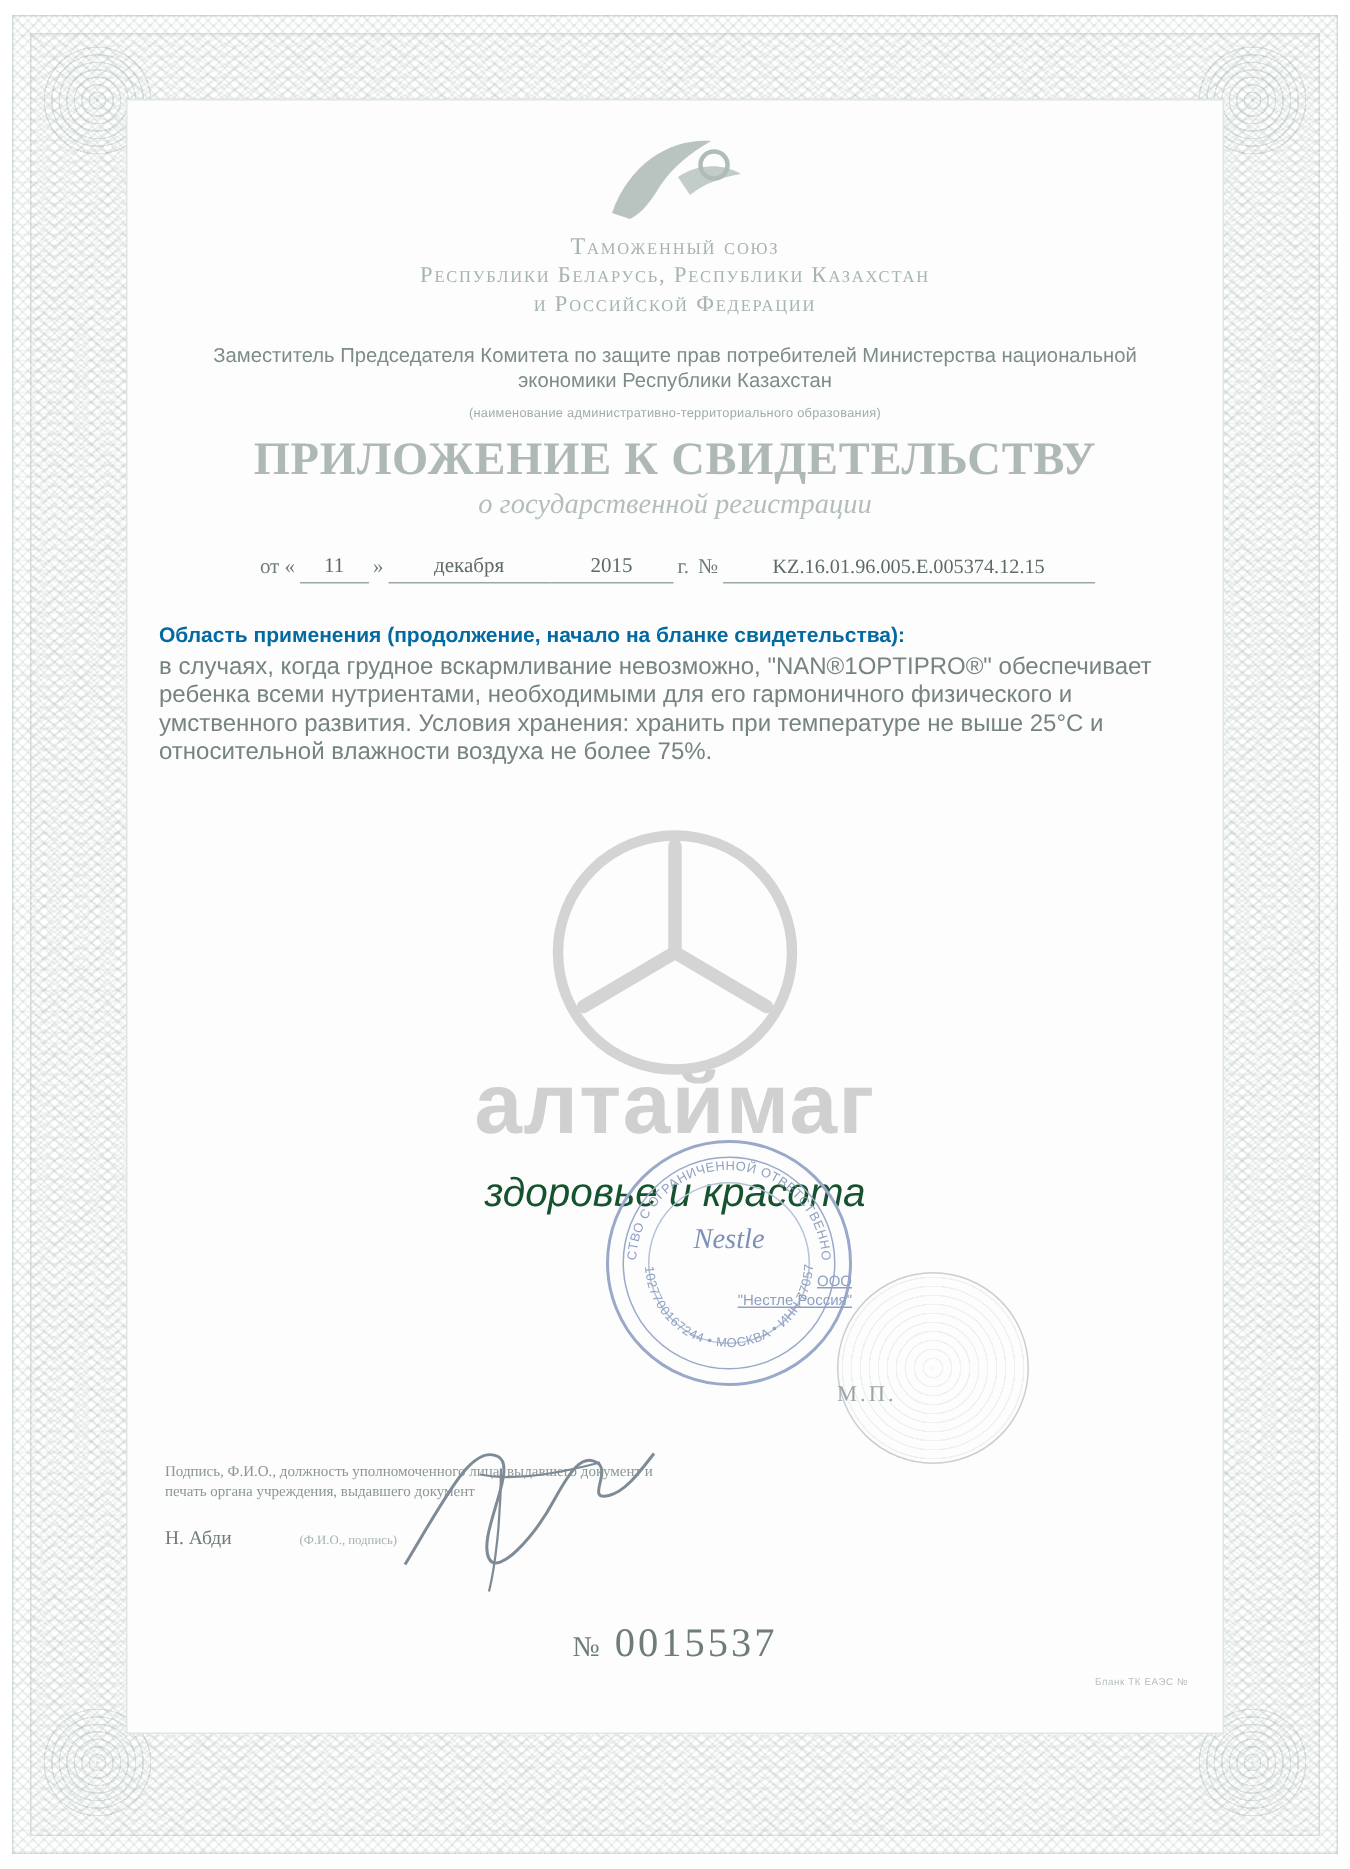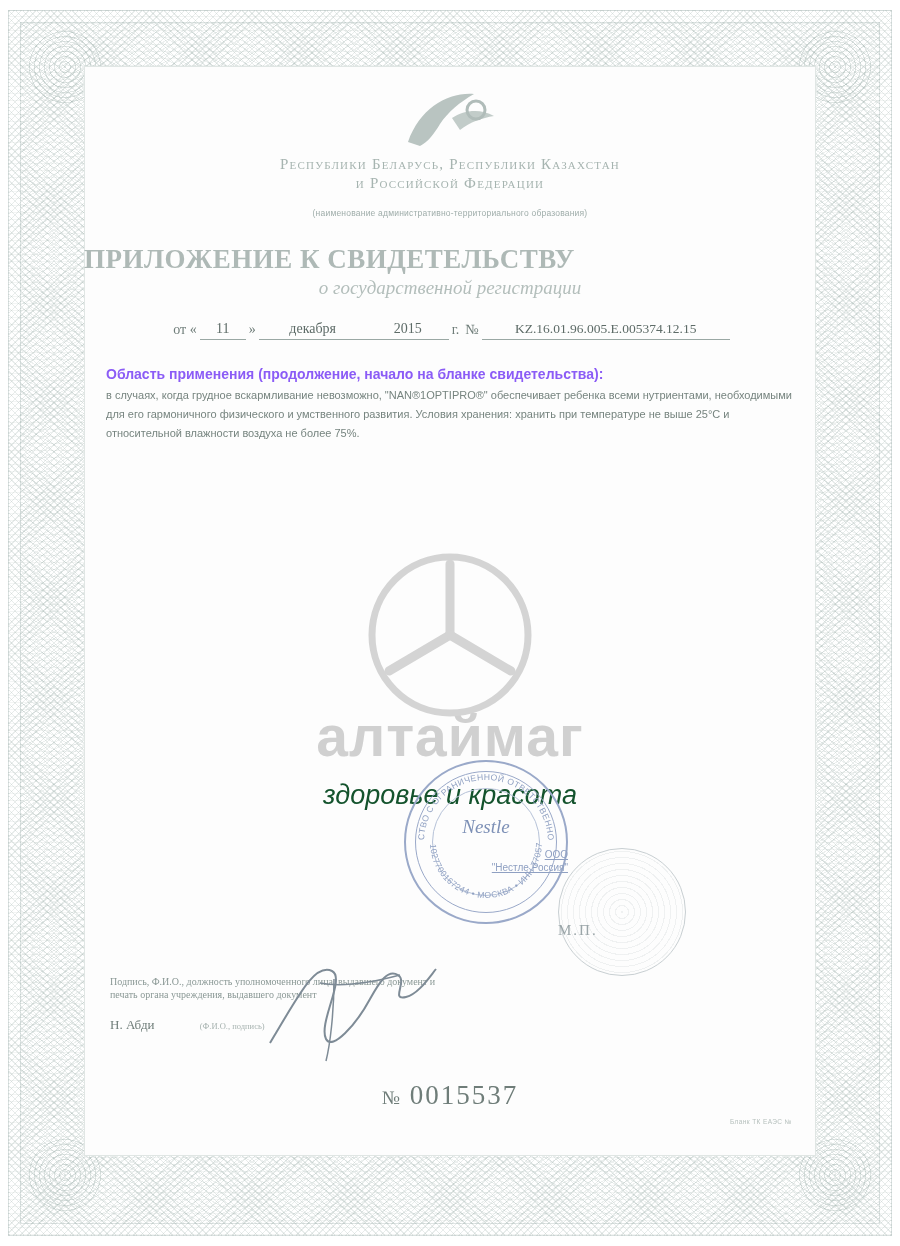--- a/index.html
+++ b/index.html
@@ -91,26 +91,27 @@
 
   .caption-small {
     text-align: center;
     font-size: 8.5px;
     color: #9fadaa;
     margin-top: 8px;
     letter-spacing: .2px;
   }
 
   .doc-title {
+    text-align: center;
     font-family: "Liberation Serif", serif;
     font-weight: bold;
-    font-size: 27px;
+    font-size: 31px;
     color: #aeb9b6;
     letter-spacing: .5px;
-    margin-top: 26px;
+    margin-top: 8px;
   }
   .doc-subtitle {
     text-align: center;
     font-family: "Liberation Serif", serif;
     font-style: italic;
     font-size: 19px;
     color: #b3bebb;
     margin-top: 2px;
   }
 
@@ -143,25 +144,25 @@
     color: #9fadaa;
     margin-top: 10px;
   }
 
   .body-block {
     margin: 26px 22px 0 22px;
   }
   .body-heading {
     font-size: 14px;
     font-weight: bold;
-    color: #8b5cf6;
+    color: #0369a1;
     margin-bottom: 4px;
   }
   .body-text {
-    font-size: 11px;
+    font-size: 16px;
     line-height: 19px;
     color: #76847f;
   }
 
   
   .watermark {
     position: absolute;
     left: 0; right: 0;
     top: 540px;
     text-align: center;
@@ -317,25 +318,27 @@
 
     <div class="emblem">
       <svg width="120" height="62" viewBox="0 0 120 62">
         <path d="M18 54 C 30 20, 58 4, 84 6 C 70 14, 58 24, 50 36 C 44 46, 38 54, 30 58 Z" fill="#b9c4c1"></path>
         <path d="M62 30 C 74 22, 90 20, 104 28 C 92 30, 80 34, 70 42 Z" fill="#c2ccc9"></path>
         <circle cx="86" cy="22" r="9" fill="none" stroke="#b0bcb9" stroke-width="3"></circle>
       </svg>
     </div>
 
     <div class="cu-title">
+      <div class="l1">Таможенный союз</div>
       <div class="l2">Республики Беларусь, Республики Казахстан</div>
       <div class="l3">и Российской Федерации</div>
     </div>
 
     <div class="authority">
+      <div class="row2">Заместитель Председателя Комитета по защите прав потребителей Министерства национальной экономики Республики Казахстан</div>
     </div>
 
     <div class="caption-small">(наименование административно-территориального образования)</div>
 
     <div class="doc-title">ПРИЛОЖЕНИЕ К СВИДЕТЕЛЬСТВУ</div>
     <div class="doc-subtitle">о государственной регистрации</div>
 
     <div class="date-line">
       <span class="lbl">от «</span>
       <span class="fld day">11</span>

